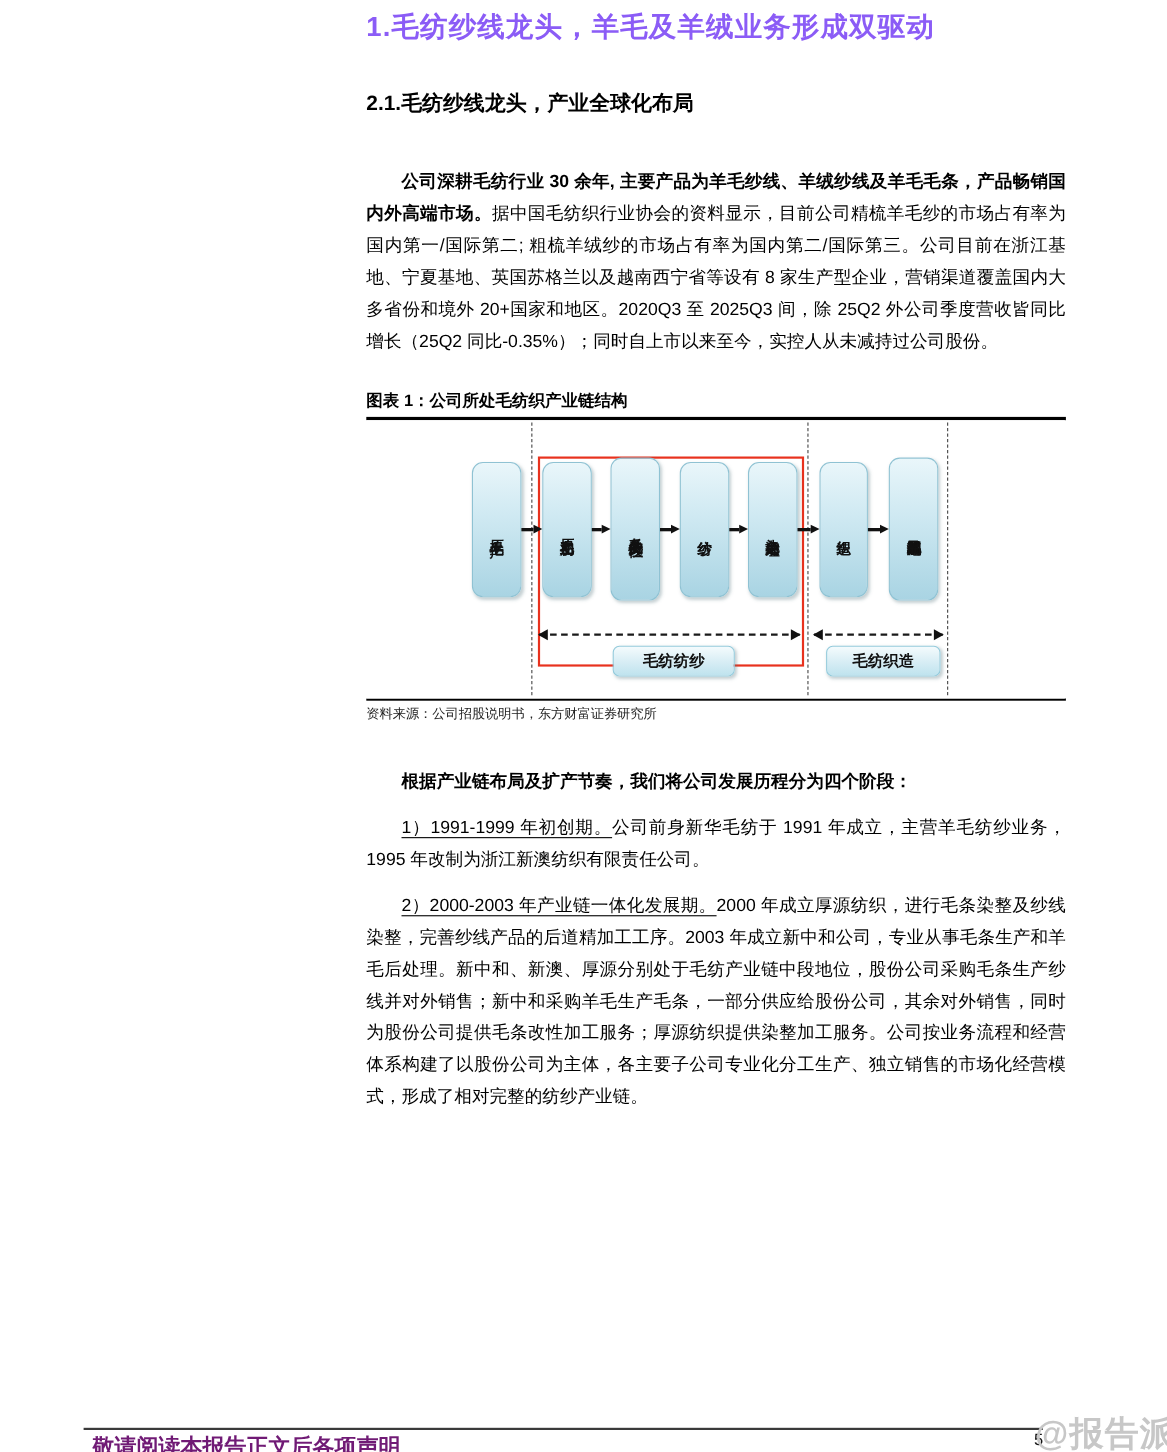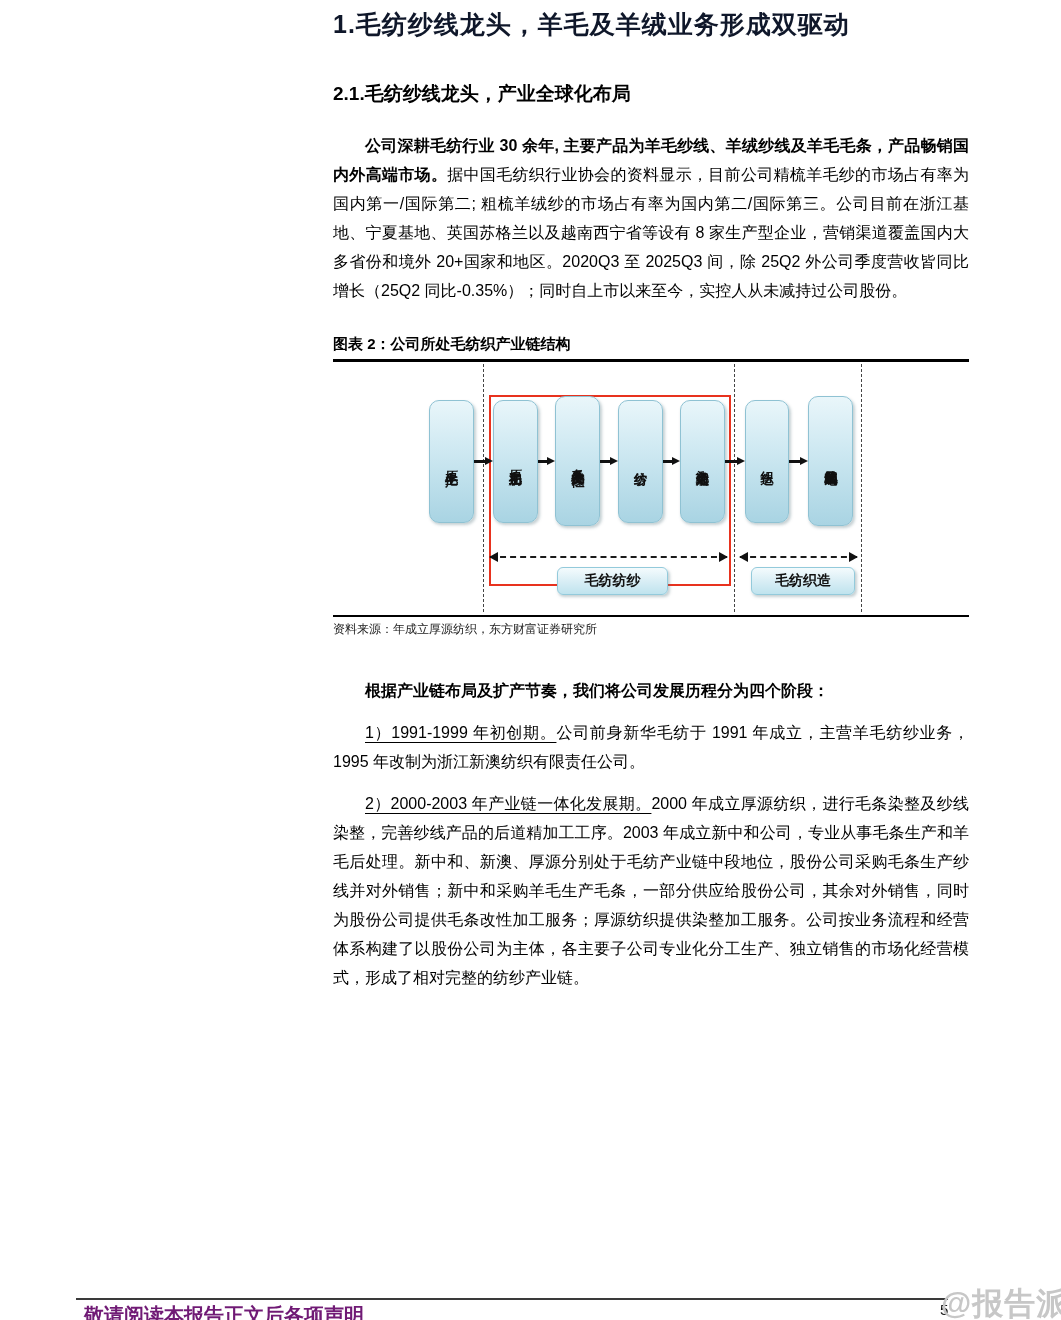--- a/index.html
+++ b/index.html
@@ -10,29 +10,29 @@
     background:#ffffff;
     overflow:hidden;
     font-family:"Liberation Sans", sans-serif;
     color:#000;
   }
   .content {
     position:absolute; left:333px; top:0; width:636px;
   }
   .section-title {
     margin-top:8px;
-    font-size:25px; font-weight:bold; color:#0f172a;
+    font-size:25px; font-weight:bold; color:#8b5cf6;
     letter-spacing:1px;
   }
   .subsection-title {
     margin-top:40px;
     font-size:19px; font-weight:bold; color:#000;
   }
   p.body-text {
-    margin-top:24px;
+    margin-top:44px;
     font-size:16px; line-height:29px;
     text-align:justify;
     text-indent:2em;
   }
   p.body-text .bold-lead { font-weight:bold; }
   p.stage { margin-top:13px; }
   p.intro  { font-weight:bold; margin-top:38px; }
   .underlined { text-decoration:underline; text-underline-offset:4px; }
 
   
@@ -128,21 +128,21 @@
 
 <div class="content">
 
   <h1 class="section-title">1.毛纺纱线龙头，羊毛及羊绒业务形成双驱动</h1>
 
   <h2 class="subsection-title">2.1.毛纺纱线龙头，产业全球化布局</h2>
 
   <p class="body-text"><span class="bold-lead">公司深耕毛纺行业 30 余年, 主要产品为羊毛纱线、羊绒纱线及羊毛毛条，产品畅销国内外高端市场。</span><span>据中国毛纺织行业协会的资料显示，目前公司精梳羊毛纱的市场占有率为国内第一/国际第二; 粗梳羊绒纱的市场占有率为国内第二/国际第三。公司目前在浙江基地、宁夏基地、英国苏格兰以及越南西宁省等设有 8 家生产型企业，营销渠道覆盖国内大多省份和境外 20+国家和地区。2020Q3 至 2025Q3 间，除 25Q2 外公司季度营收皆同比增长（25Q2 同比-0.35%）；同时自上市以来至今，实控人从未减持过公司股份。</span></p>
 
   <div class="figure-block">
-    <div class="figure-title">图表 2：公司所处毛纺织产业链结构</div>
+    <div class="figure-title">图表 1：公司所处毛纺织产业链结构</div>
     <div class="fig-rule-top"></div>
 
     <div class="diagram">
 
       <div class="dashed-v" style="left:150px;"></div>
       <div class="dashed-v" style="left:401px;"></div>
       <div class="dashed-v" style="left:528px;"></div>
 
       <div class="red-frame"></div>
 
@@ -162,21 +162,21 @@
       <div class="flow-arrow" style="left:456px; width:11px;"></div>
 
       <div class="scope-arrow" style="left:157px; width:237px;"></div>
       <div class="scope-arrow" style="left:407px; width:117px;"></div>
 
       <div class="group-label" style="left:224px; width:111px;">毛纺纺纱</div>
       <div class="group-label" style="left:418px; width:104px;">毛纺织造</div>
     </div>
 
     <div class="fig-rule-bottom"></div>
-    <div class="fig-source">资料来源：年成立厚源纺织，东方财富证券研究所</div>
+    <div class="fig-source">资料来源：公司招股说明书，东方财富证券研究所</div>
   </div>
 
   <p class="body-text intro">根据产业链布局及扩产节奏，我们将公司发展历程分为四个阶段：</p>
 
   <p class="body-text stage"><span class="underlined">1）1991-1999 年初创期。</span><span>公司前身新华毛纺于 1991 年成立，主营羊毛纺纱业务，1995 年改制为浙江新澳纺织有限责任公司。</span></p>
 
   <p class="body-text stage"><span class="underlined">2）2000-2003 年产业链一体化发展期。</span><span>2000 年成立厚源纺织，进行毛条染整及纱线染整，完善纱线产品的后道精加工工序。2003 年成立新中和公司，专业从事毛条生产和羊毛后处理。新中和、新澳、厚源分别处于毛纺产业链中段地位，股份公司采购毛条生产纱线并对外销售；新中和采购羊毛生产毛条，一部分供应给股份公司，其余对外销售，同时为股份公司提供毛条改性加工服务；厚源纺织提供染整加工服务。公司按业务流程和经营体系构建了以股份公司为主体，各主要子公司专业化分工生产、独立销售的市场化经营模式，形成了相对完整的纺纱产业链。</span></p>
 
 </div>
 

